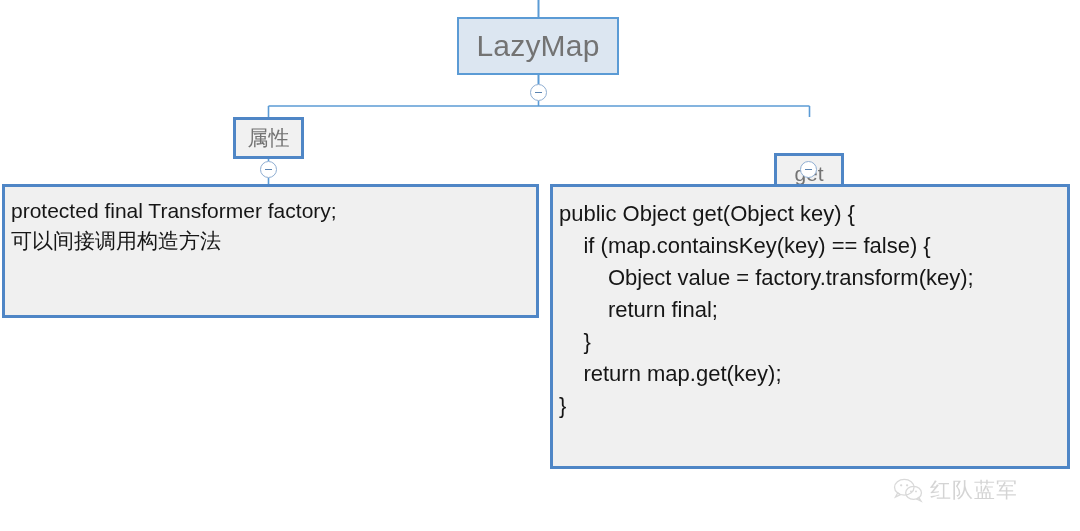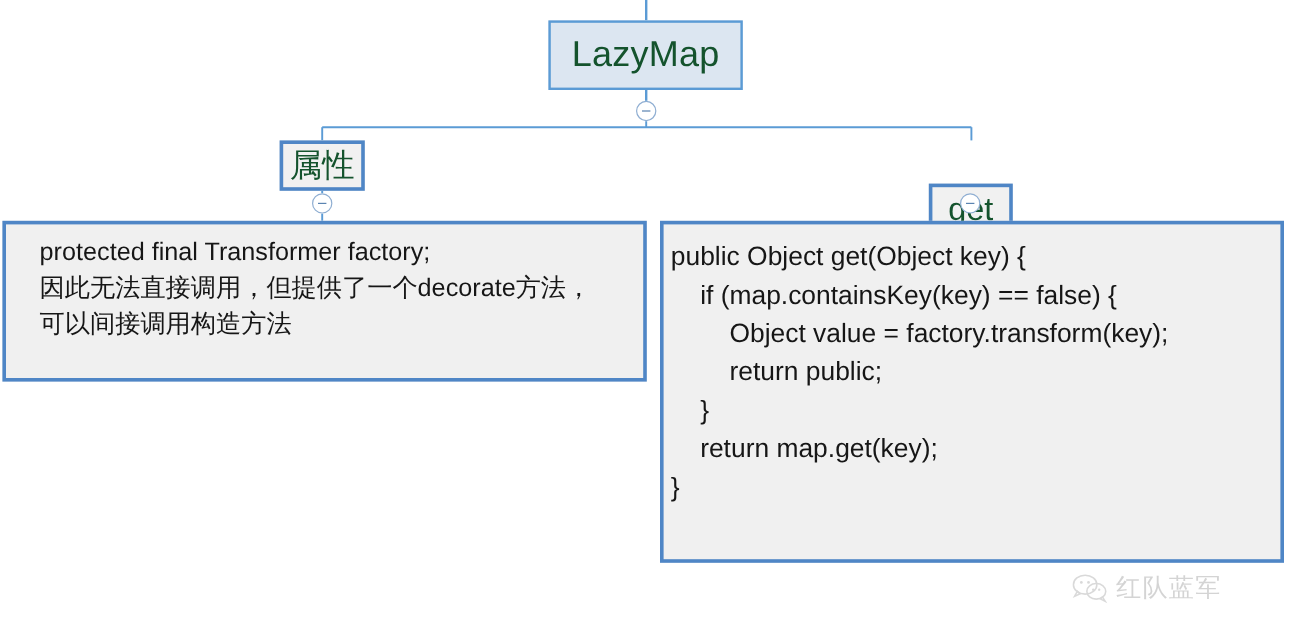--- a/index.html
+++ b/index.html
@@ -31,40 +31,40 @@
     pointer-events: none;
   }
 
   
   .node {
     position: absolute;
     box-sizing: border-box;
     display: flex;
     align-items: center;
     justify-content: center;
-    color: #14532d;
+    color: #737373;
     white-space: nowrap;
     text-align: center;
   }
 
   .node-root {
     left: 457px;
     top: 17px;
     width: 162px;
     height: 58px;
     background: #dce6f1;
     border: 2px solid #5b9bd5;
     font-size: 30px;
     letter-spacing: 0.2px;
   }
 
   .node-branch {
     background: #f1f1f1;
     border: 3px solid #4f86c6;
-    font-size: 27px;
+    font-size: 21px;
     height: 42px;
   }
 
   .node-attr {
     left: 233px;
     top: 117px;
     width: 71px;
   }
 
   .node-get {
@@ -81,21 +81,21 @@
     background: #f0f0f0;
     border: 3px solid #4f86c6;
     overflow: hidden;
   }
 
   .leaf-left {
     left: 2px;
     top: 184px;
     width: 537px;
     height: 134px;
-    padding: 9px 10px 0 28px;
+    padding: 9px 10px 0 6px;
   }
 
   .leaf-right {
     left: 550px;
     top: 184px;
     width: 520px;
     height: 285px;
     padding: 11px 6px 0 6px;
   }
 
@@ -195,29 +195,28 @@
   <div class="node node-branch node-get">
     <span>get</span>
   </div>
 
   <div class="collapse-handle handle-root"></div>
   <div class="collapse-handle handle-attr"></div>
   <div class="collapse-handle handle-get"></div>
 
   <div class="leafbox leaf-left">
     <div class="textline">protected final Transformer factory;</div>
-    <div class="textline">因此无法直接调用，但提供了一个decorate方法，</div>
     <div class="textline">可以间接调用构造方法</div>
   </div>
 
   <div class="leafbox leaf-right">
     <div class="textline">public Object get(Object key) {</div>
     <div class="textline">    if (map.containsKey(key) == false) {</div>
     <div class="textline">        Object value = factory.transform(key);</div>
-    <div class="textline">        return public;</div>
+    <div class="textline">        return final;</div>
     <div class="textline">    }</div>
     <div class="textline">    return map.get(key);</div>
     <div class="textline">}</div>
   </div>
 
   <div id="watermark">
     <svg class="wm-logo" viewBox="0 0 32 28">
       <ellipse cx="12" cy="11" rx="10.5" ry="8.5" fill="none" stroke="#a6a6a6" stroke-width="1.4"></ellipse>
       <path d="M5 17 L2.5 21.5 L7.5 19.2 Z" fill="none" stroke="#a6a6a6" stroke-width="1.4"></path>
       <circle cx="8.6" cy="9" r="1.25" fill="#a6a6a6"></circle>

